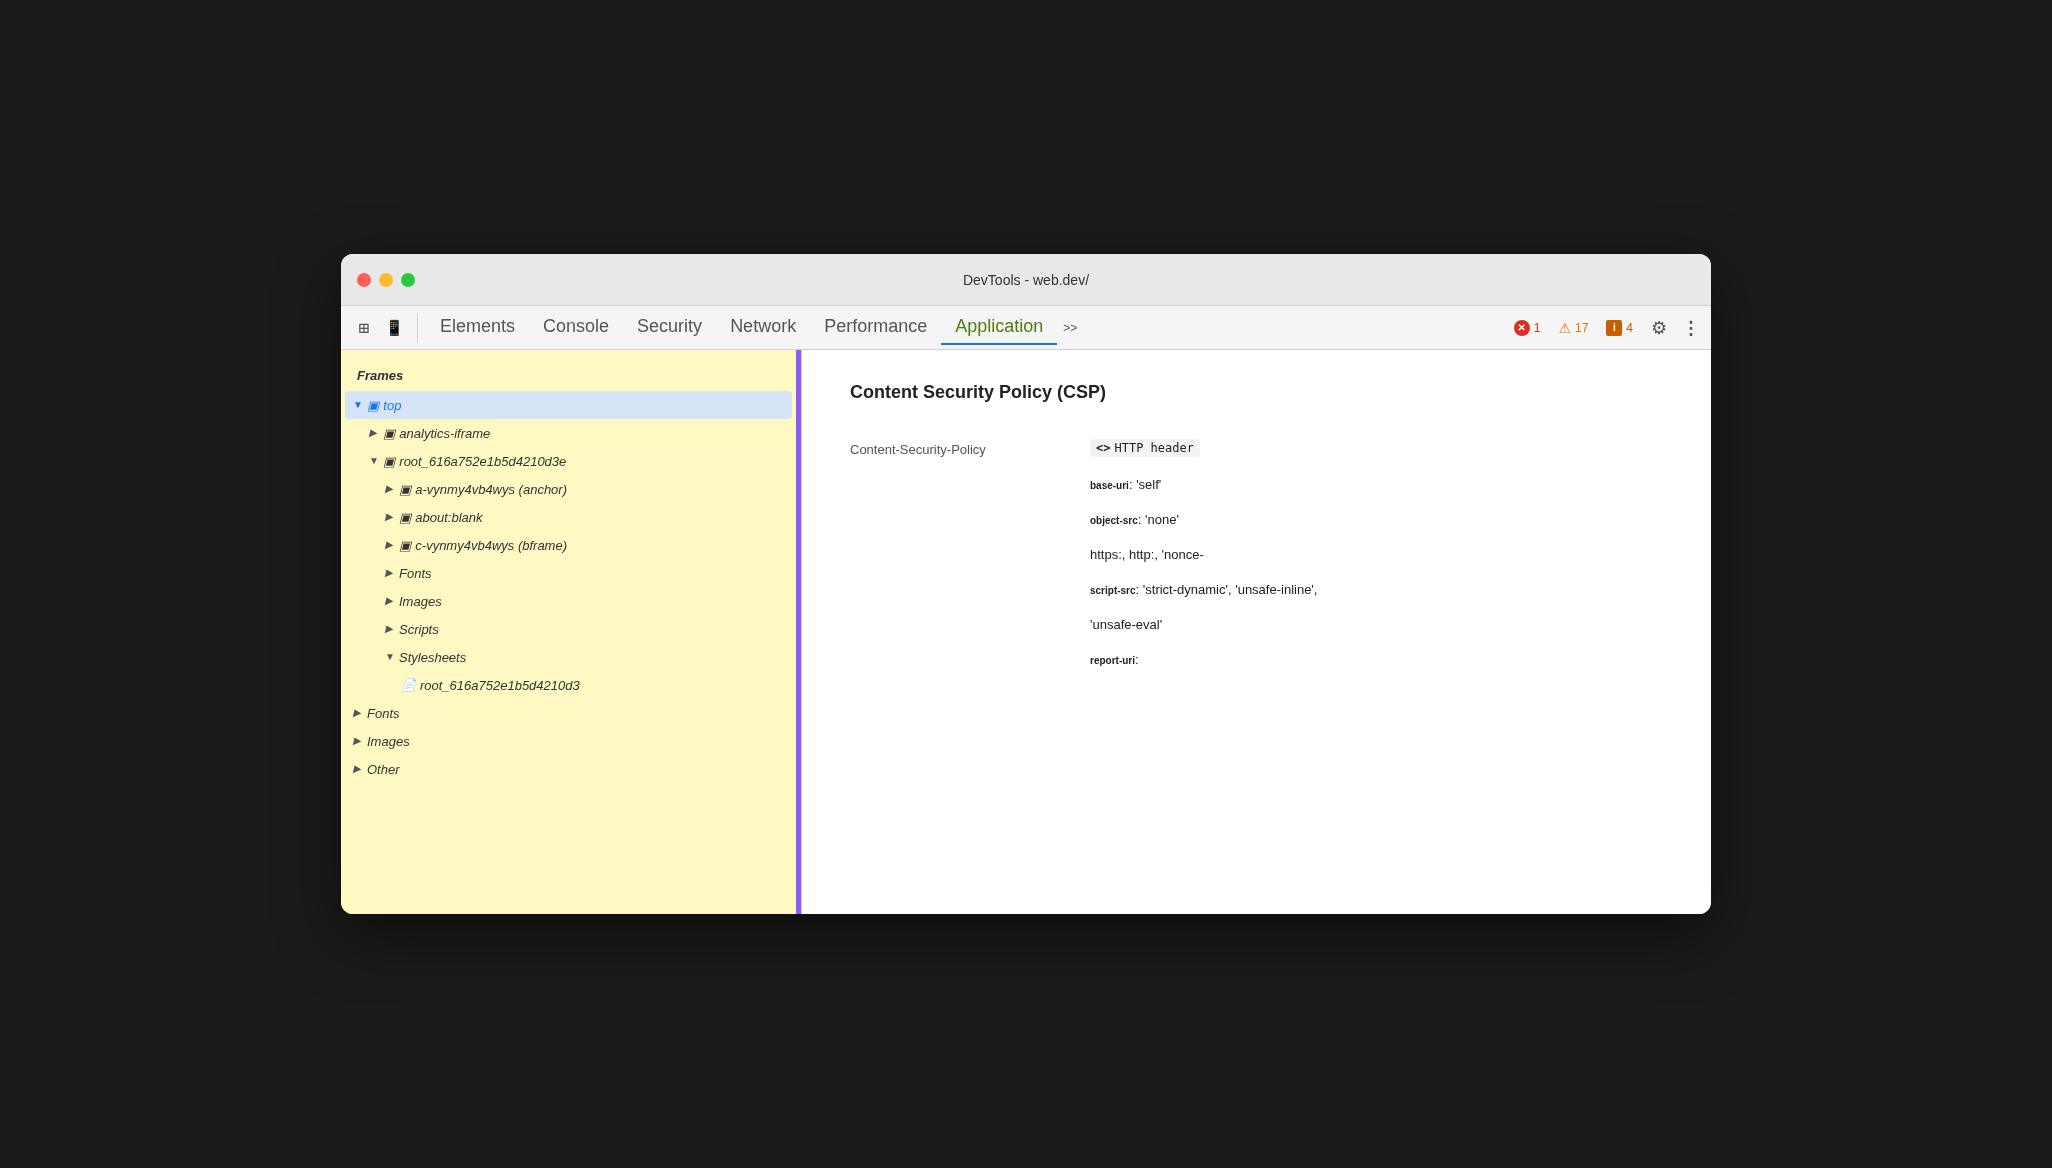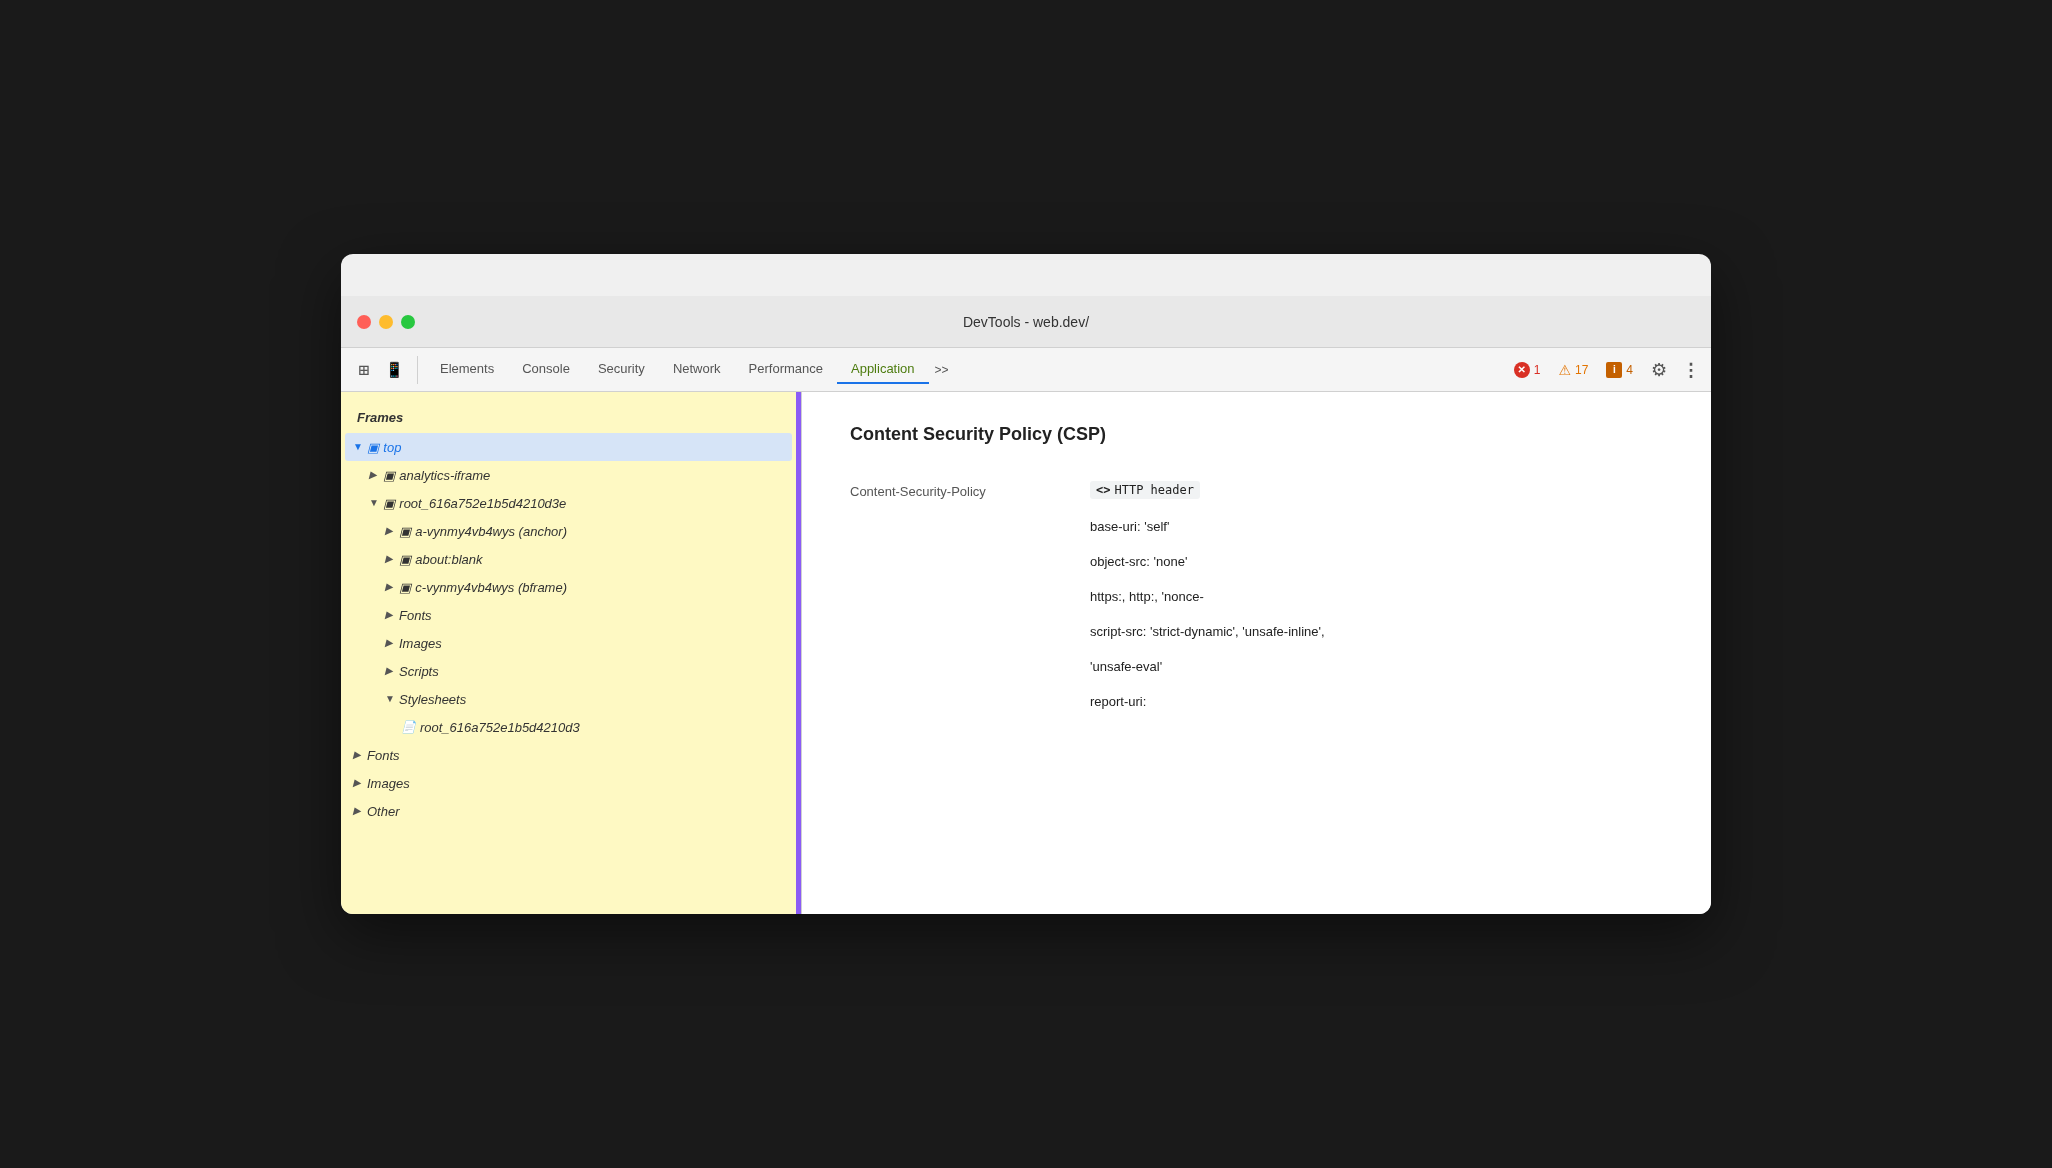--- a/index.html
+++ b/index.html
@@ -23,21 +23,20 @@
     }
     
     .titlebar {
       height: 52px;
       background: #e8e8e8;
       display: flex;
       align-items: center;
       padding: 0 16px;
       border-bottom: 1px solid #d0d0d0;
       position: relative;
-      margin-top: 42px;
     }
     .traffic-lights {
       display: flex;
       gap: 8px;
       align-items: center;
     }
     .traffic-light {
       width: 14px;
       height: 14px;
       border-radius: 50%;
@@ -86,21 +85,21 @@
       font-size: 16px;
     }
     .nav-tabs {
       display: flex;
       align-items: center;
       flex: 1;
       gap: 0;
     }
     .nav-tab {
       padding: 6px 14px;
-      font-size: 13px;
+      font-size: 18px;
       color: #555;
       cursor: pointer;
       border-bottom: 2px solid transparent;
       white-space: nowrap;
       user-select: none;
     }
     .nav-tab.active {
       color: #4d7c0f;
       border-bottom: 2px solid #1a73e8;
     }
@@ -233,22 +232,22 @@
       display: inline-flex;
       align-items: center;
       gap: 4px;
       background: #f1f3f4;
       padding: 2px 6px;
       border-radius: 3px;
       font-family: 'Menlo', 'Monaco', monospace;
       font-size: 12px;
     }
     .csp-value .prop-name {
-      font-weight: 400;
-      font-size: 13px;
+      font-weight: 700;
+      font-size: 10px;
     }
     
     .sidebar::-webkit-scrollbar { width: 6px; }
     .sidebar::-webkit-scrollbar-track { background: transparent; }
     .sidebar::-webkit-scrollbar-thumb { background: #c0c0c0; border-radius: 3px; }
     .content::-webkit-scrollbar { width: 8px; }
     .content::-webkit-scrollbar-track { background: #f0f0f0; }
     .content::-webkit-scrollbar-thumb { background: #c8c8c8; border-radius: 4px; }
     
     

